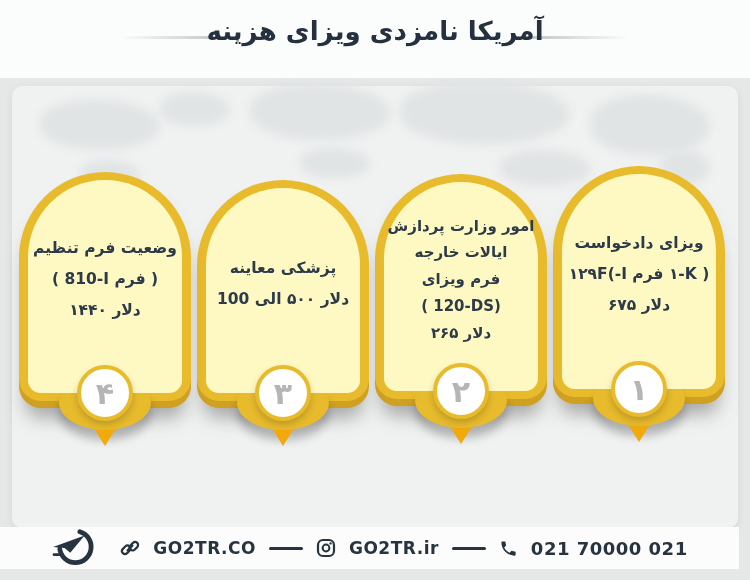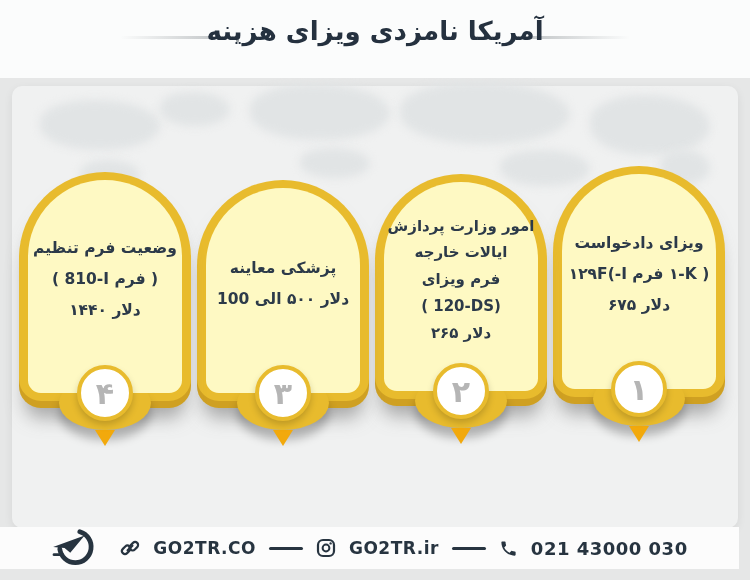--- a/index.html
+++ b/index.html
@@ -172,14 +172,14 @@
       <circle cx="14.6" cy="5.4" r="1.2" fill="#273440"></circle>
     </svg>
   </span>
   <span class="txt">GO2TR.ir</span>
   <span class="dash"></span>
   <span class="icon">
     <svg width="19" height="19" viewBox="0 0 24 24">
       <path fill="#273440" d="M6.6 10.8c1.5 2.9 3.8 5.2 6.7 6.7l2.2-2.2c.3-.3.7-.4 1-.2 1.1.4 2.3.6 3.5.6.6 0 1 .4 1 1V20c0 .6-.4 1-1 1C10.6 21 3 13.4 3 4c0-.6.4-1 1-1h3.3c.6 0 1 .4 1 1 0 1.2.2 2.4.6 3.5.1.3 0 .7-.2 1L6.6 10.8z"></path>
     </svg>
   </span>
-  <span class="txt phone-num">021 43000 030</span>
+  <span class="txt phone-num">021 70000 021</span>
 </div>
 
 </body></html>

